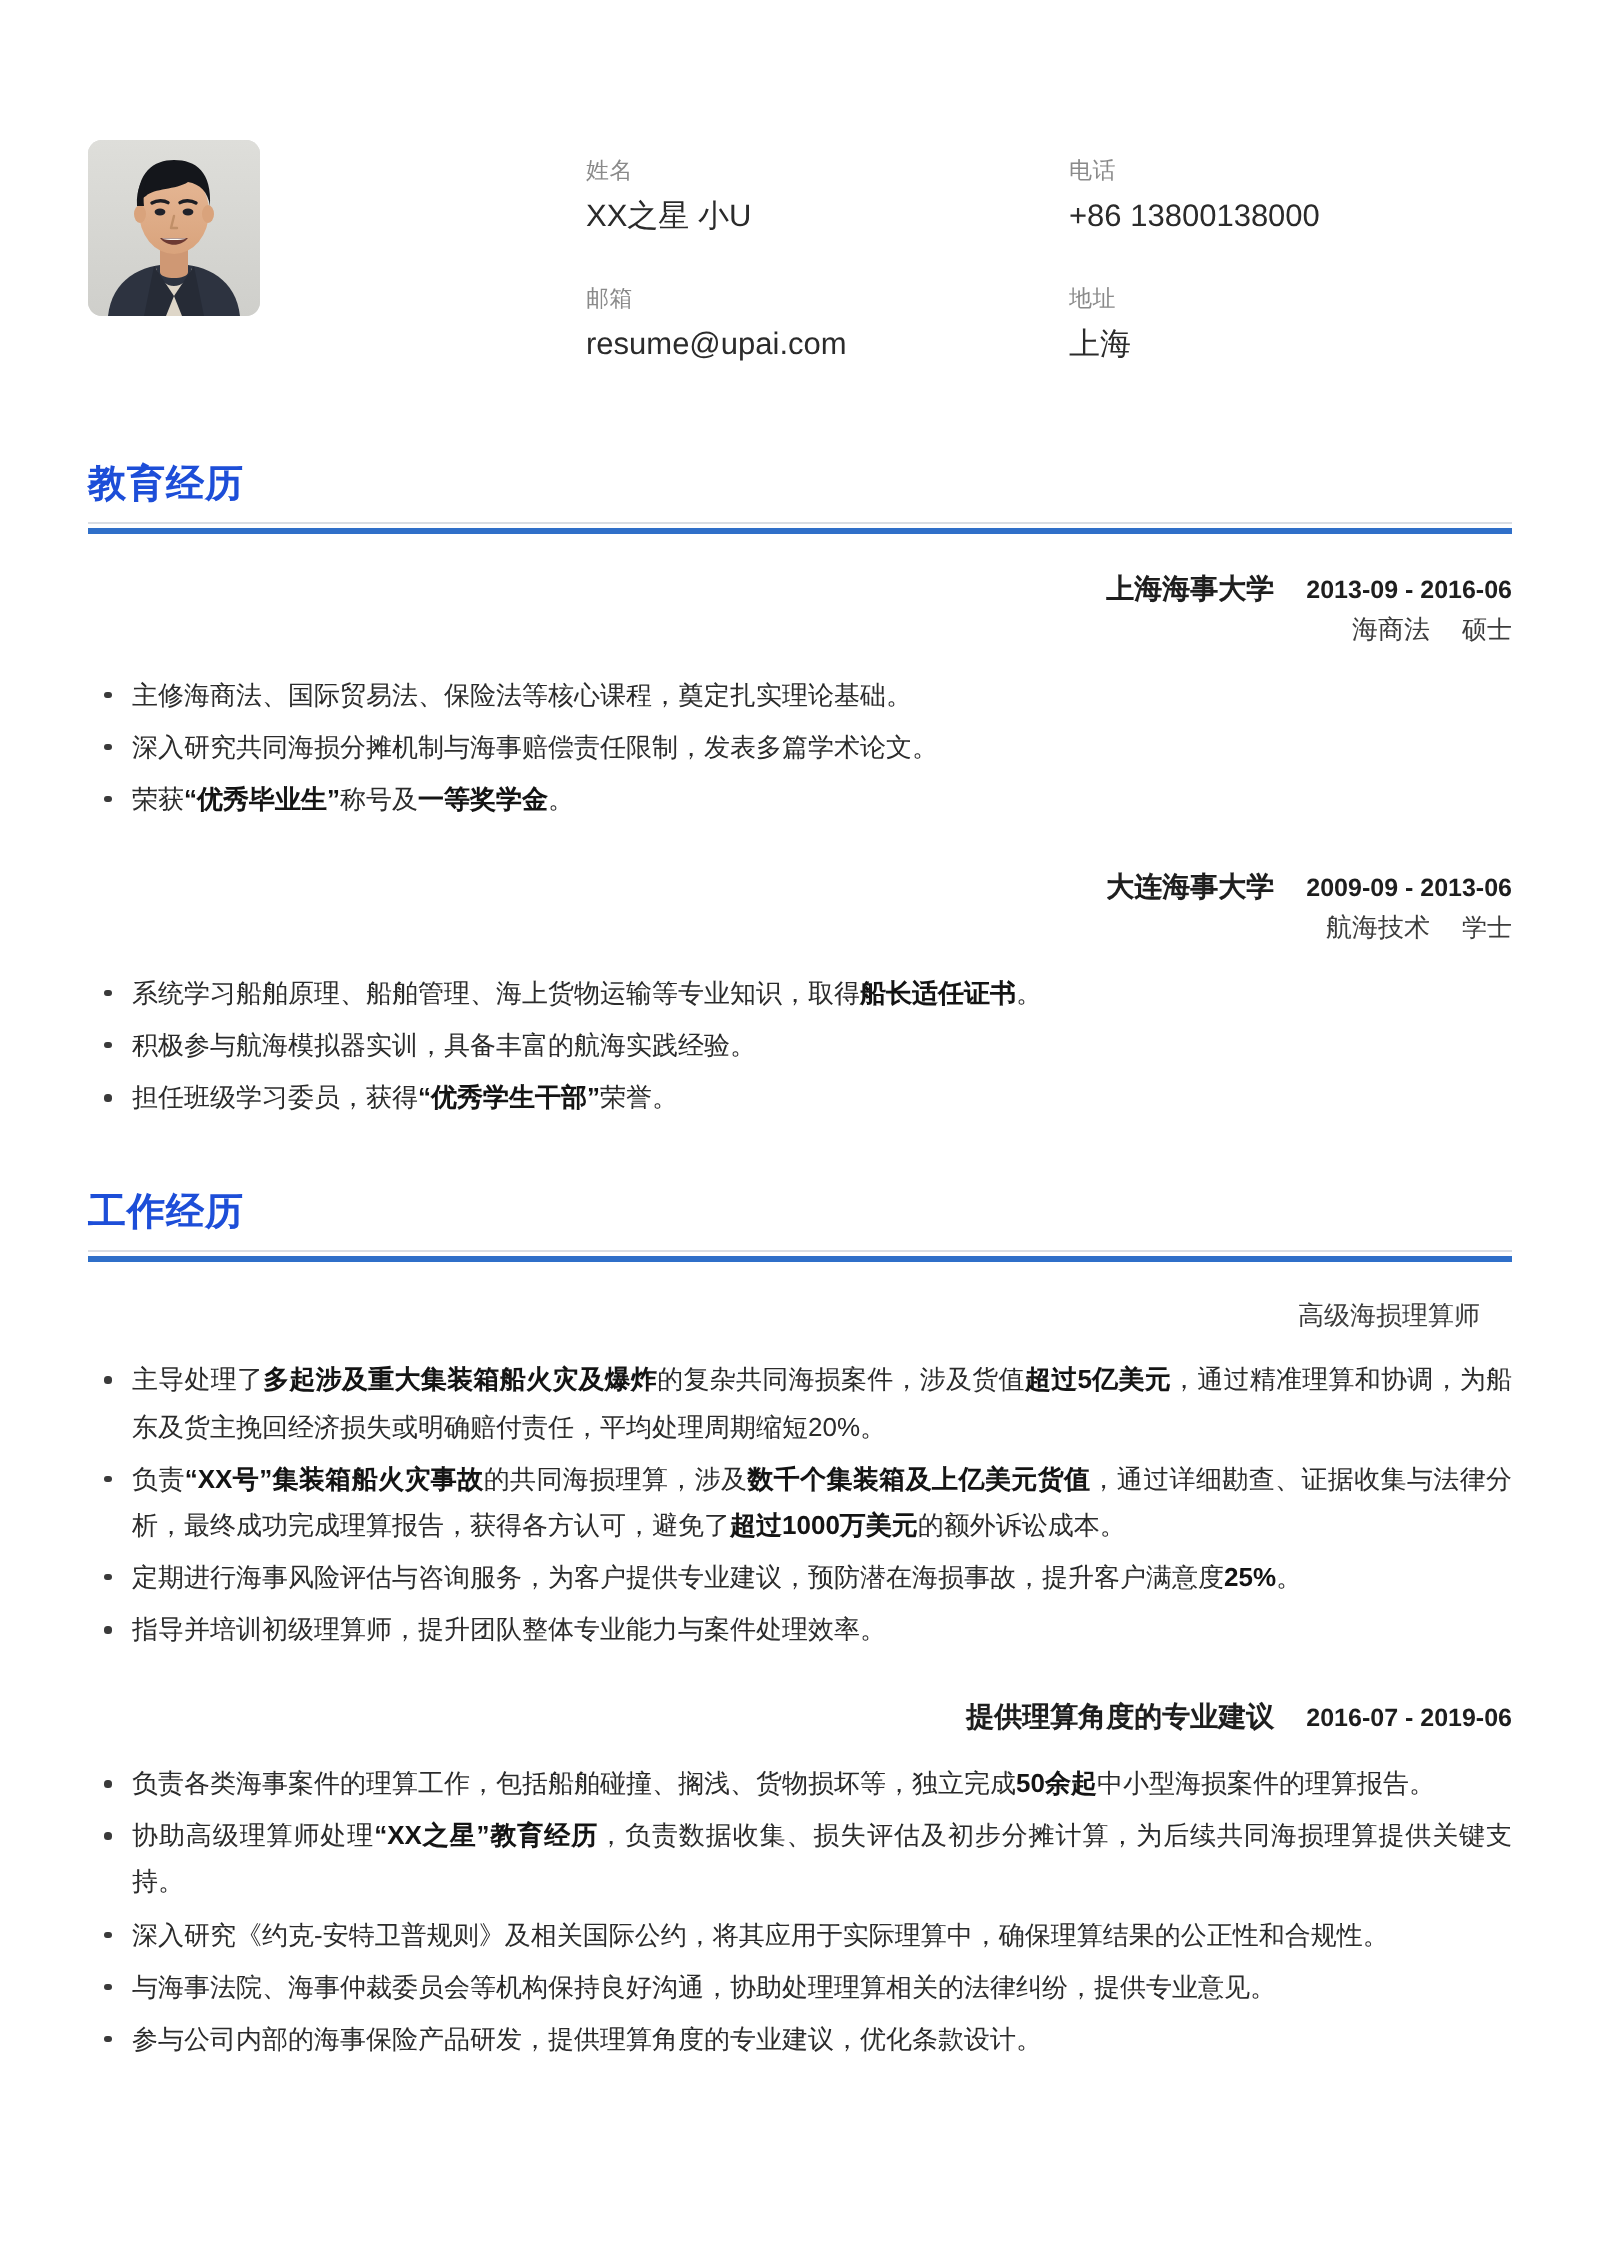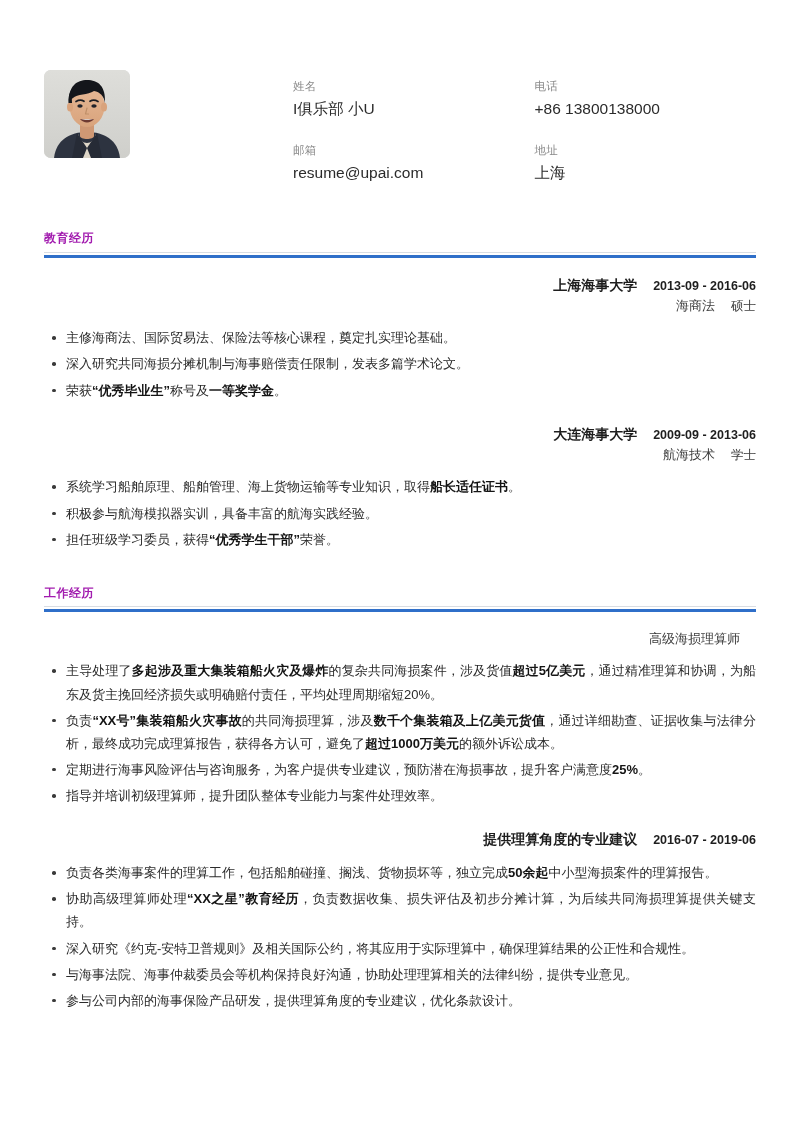--- a/index.html
+++ b/index.html
@@ -63,23 +63,23 @@
   .field-value {
     font-size: 15.5px;
     color: #2b2b2b;
     line-height: 1.35;
   }
 
   
   .section { margin-bottom: 34px; }
   .section-head { margin-bottom: 17px; }
   .section-title {
-    font-size: 12px;
+    font-size: 19px;
     font-weight: bold;
-    color: #a21caf;
+    color: #1d4ed8;
     letter-spacing: .5px;
     line-height: 1.35;
     margin-bottom: 5px;
   }
   .rule-thin {
     height: 1px;
     background: #d9dde3;
     width: 100%;
   }
   .rule-thick {
@@ -199,21 +199,21 @@
 
           <path d="M36 49 C39.5 53.5 46.5 53.5 50 49 Z" fill="#6d3a32"></path>
           <path d="M36.8 49.3 C39.8 50.3 46.2 50.3 49.2 49.3 Z" fill="#fbfbf7"></path>
         </svg>
       </div>
     </div>
 
     <div class="contact-grid">
       <div>
         <div class="field-label">姓名</div>
-        <div class="field-value">I俱乐部 小U</div>
+        <div class="field-value">XX之星 小U</div>
       </div>
       <div>
         <div class="field-label">电话</div>
         <div class="field-value">+86 13800138000</div>
       </div>
       <div>
         <div class="field-label">邮箱</div>
         <div class="field-value">resume@upai.com</div>
       </div>
       <div>

